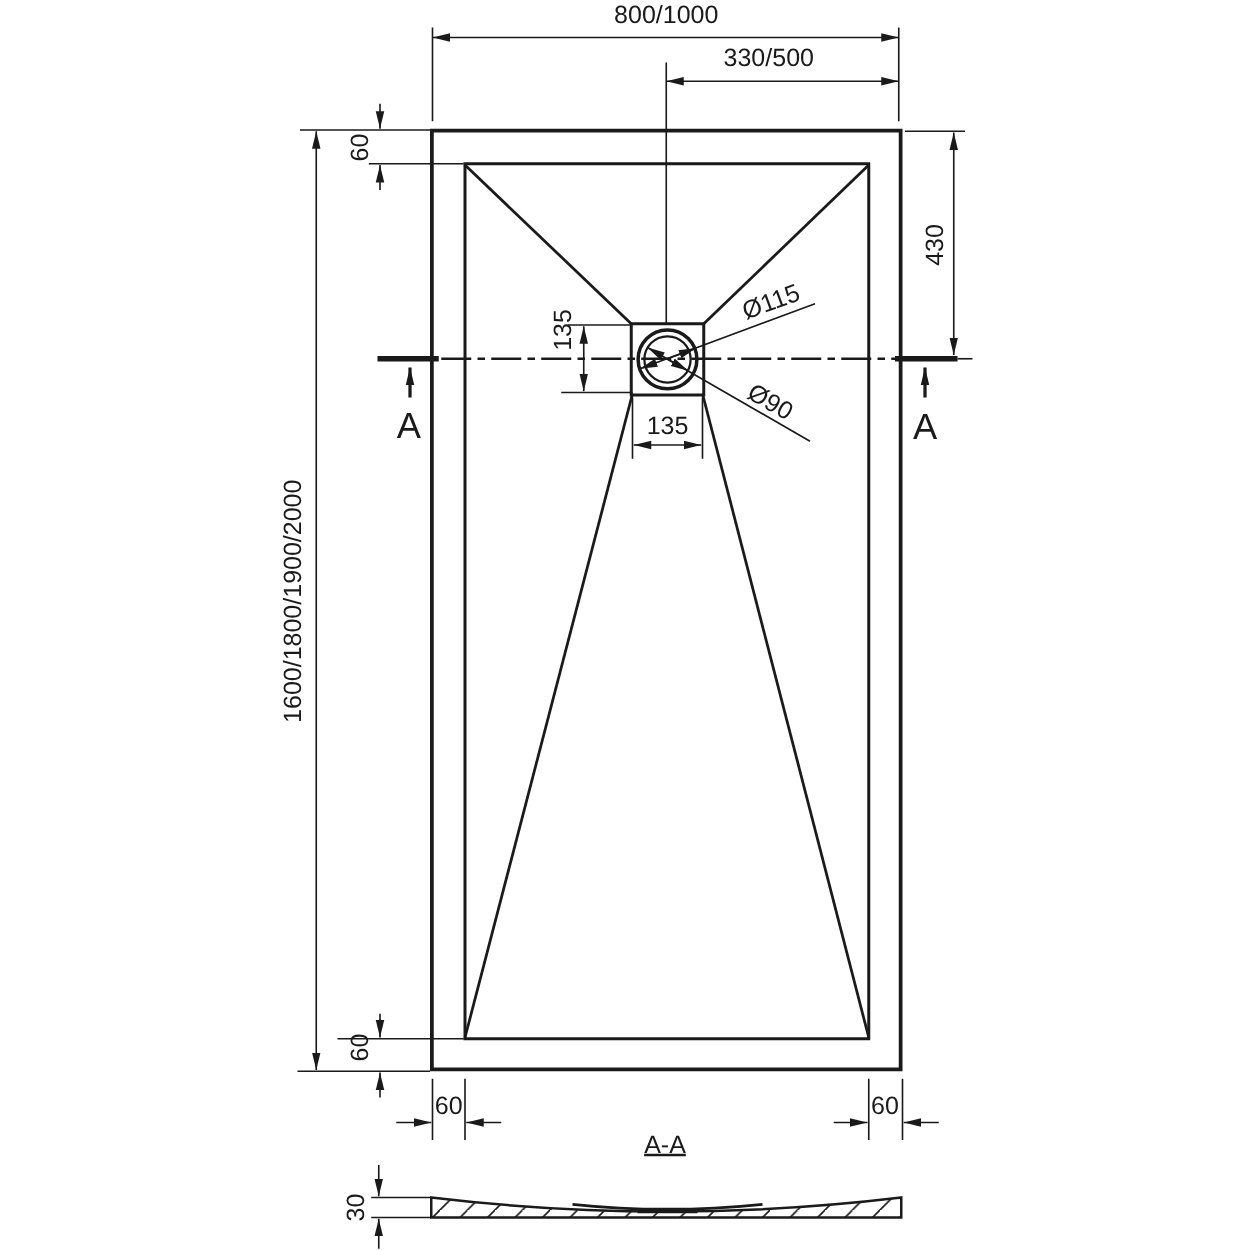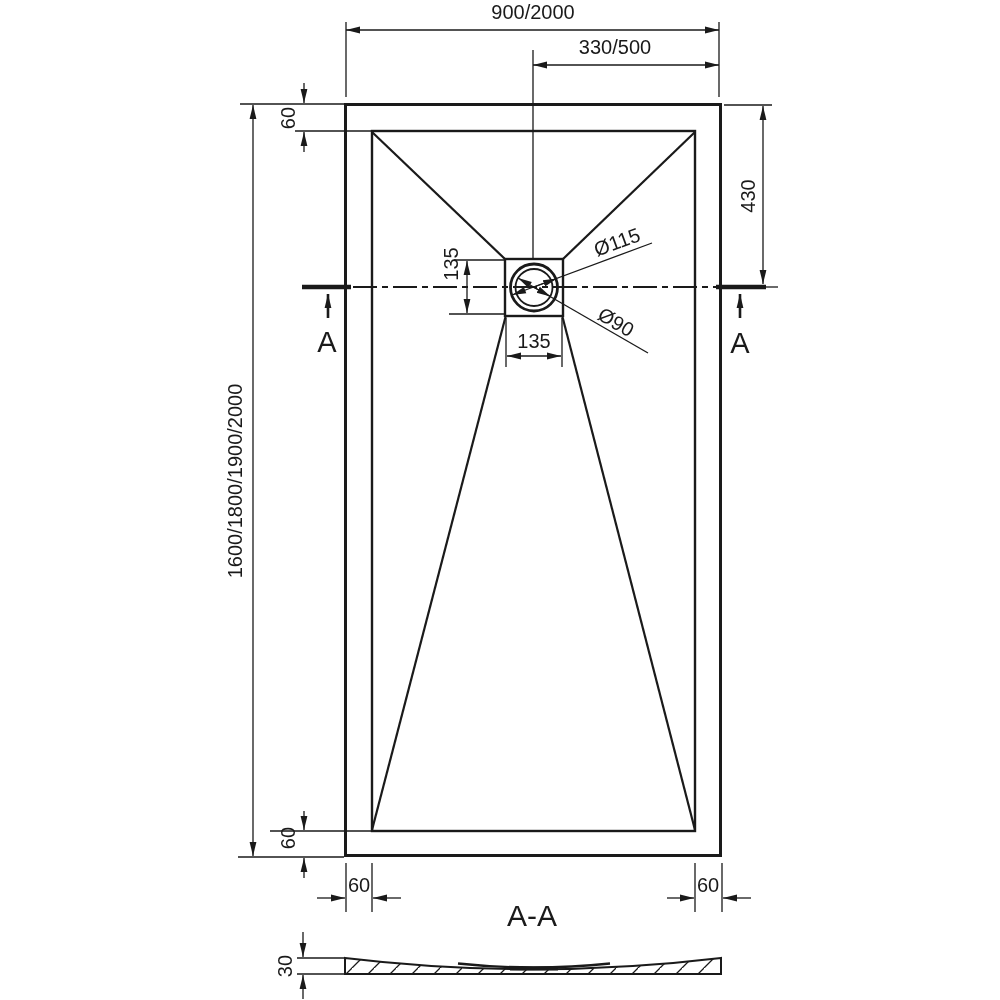--- a/index.html
+++ b/index.html
@@ -7,21 +7,21 @@
     position:relative;width:1000px;height:1000px;background:#ffffff;
     font-family:"Liberation Sans",sans-serif;color:#1a1a1a;overflow:hidden;
   }
   .canvas svg{position:absolute;left:0;top:0;}
   .lbl{
     position:absolute;font-size:20px;line-height:1;white-space:nowrap;
     transform:translate(-50%,-50%);
   }
   .rot{transform:translate(-50%,-50%) rotate(-90deg);}
   .marker{font-size:29px;}
-  .sec-title{font-size:30px;}
+  .sec-title{font-size:20px;text-decoration:underline;}
 </style>
 </head>
 <body>
 
 <div class="canvas">
 
   <svg width="1000" height="1000" viewBox="0 0 1000 1000">
     <defs>
       <marker id="mE" markerUnits="userSpaceOnUse" markerWidth="16" markerHeight="12" refX="14" refY="5" orient="auto">
         <path d="M0,1.6 L14,5 L0,8.4 Z" fill="#1a1a1a"></path>
@@ -113,21 +113,21 @@
       <line x1="303" y1="999" x2="303" y2="975" marker-end="url(#mE)"></line>
     </g>
 
     <g stroke="#1a1a1a">
       <path d="M345,958 Q533,980.5 721,958 L721,974 L345,974 Z" fill="url(#hatch)" stroke-width="2"></path>
       <path d="M458,963.5 Q533,971.5 610,963.5" fill="none" stroke-width="2.4"></path>
       <line x1="510" y1="968.5" x2="558" y2="968.5" stroke-width="4"></line>
     </g>
   </svg>
 
-  <div class="lbl" style="left:533px;top:12px">900/2000</div>
+  <div class="lbl" style="left:533px;top:12px">800/1000</div>
   <div class="lbl" style="left:615px;top:47px">330/500</div>
   <div class="lbl rot" style="left:288px;top:118px">60</div>
   <div class="lbl rot" style="left:748px;top:196px">430</div>
   <div class="lbl rot" style="left:235px;top:481px">1600/1800/1900/2000</div>
   <div class="lbl rot" style="left:451px;top:264px">135</div>
   <div class="lbl" style="left:534px;top:341px">135</div>
   <div class="lbl" style="left:617px;top:242px;transform:translate(-50%,-50%) rotate(-20deg)">Ø115</div>
   <div class="lbl" style="left:616px;top:322px;transform:translate(-50%,-50%) rotate(30deg)">Ø90</div>
   <div class="lbl marker" style="left:327px;top:342px">A</div>
   <div class="lbl marker" style="left:740px;top:343px">A</div>

